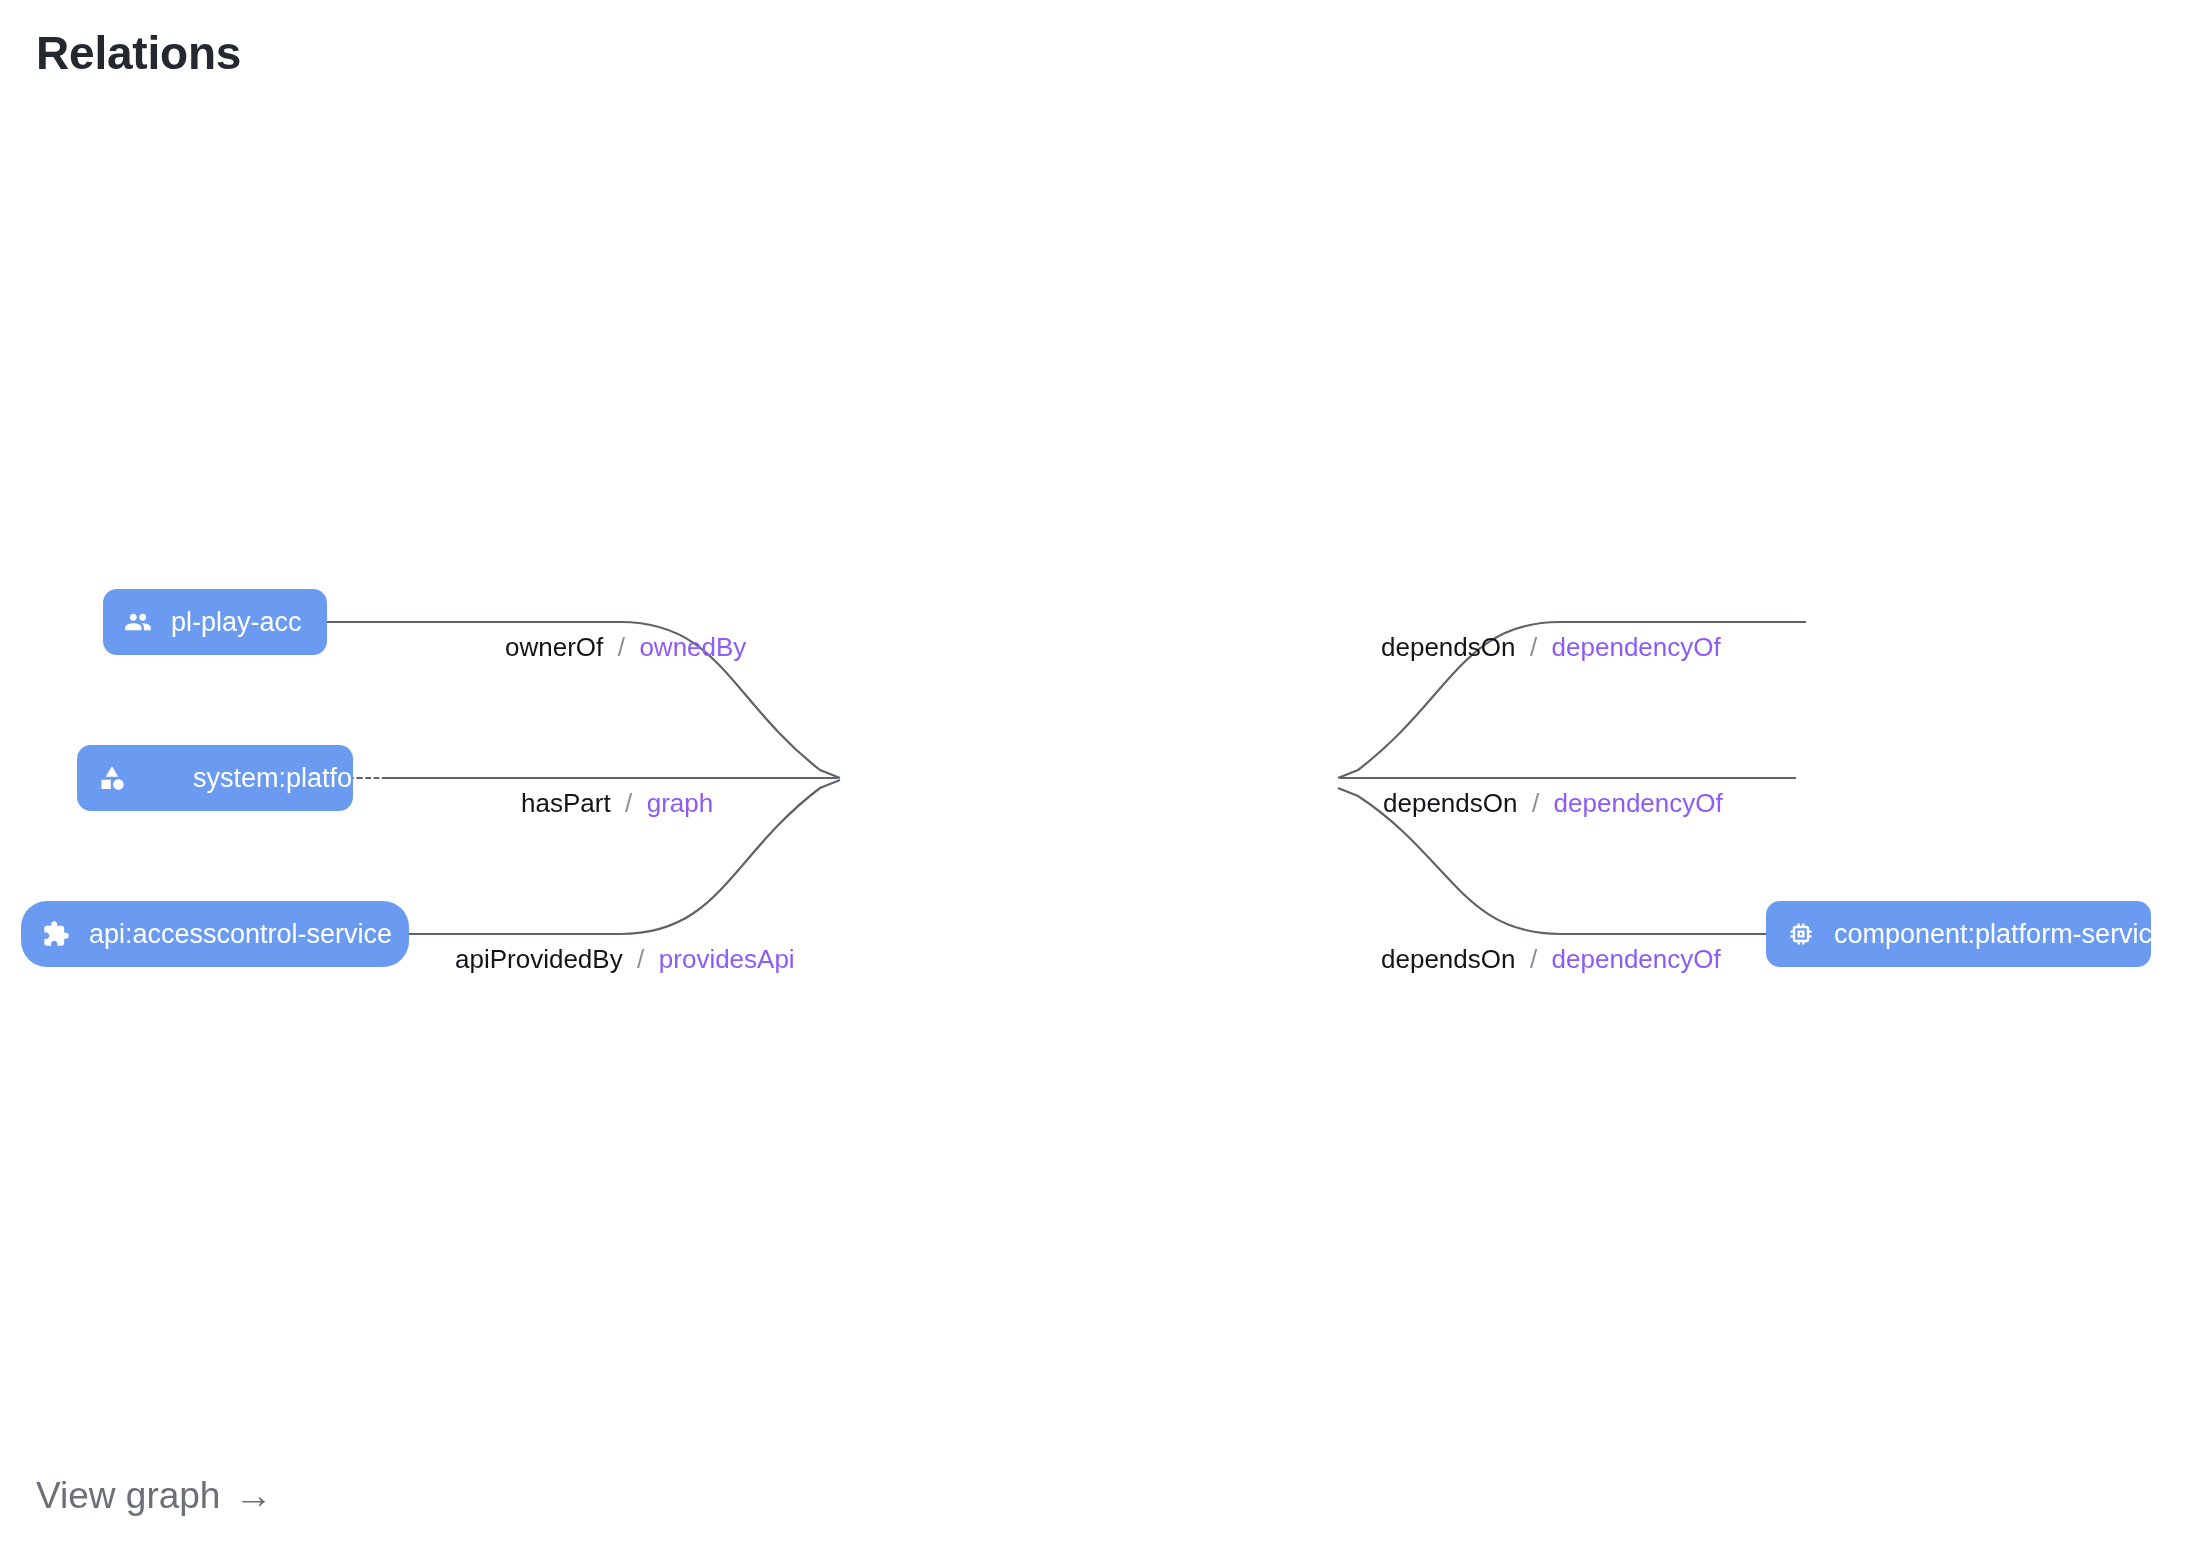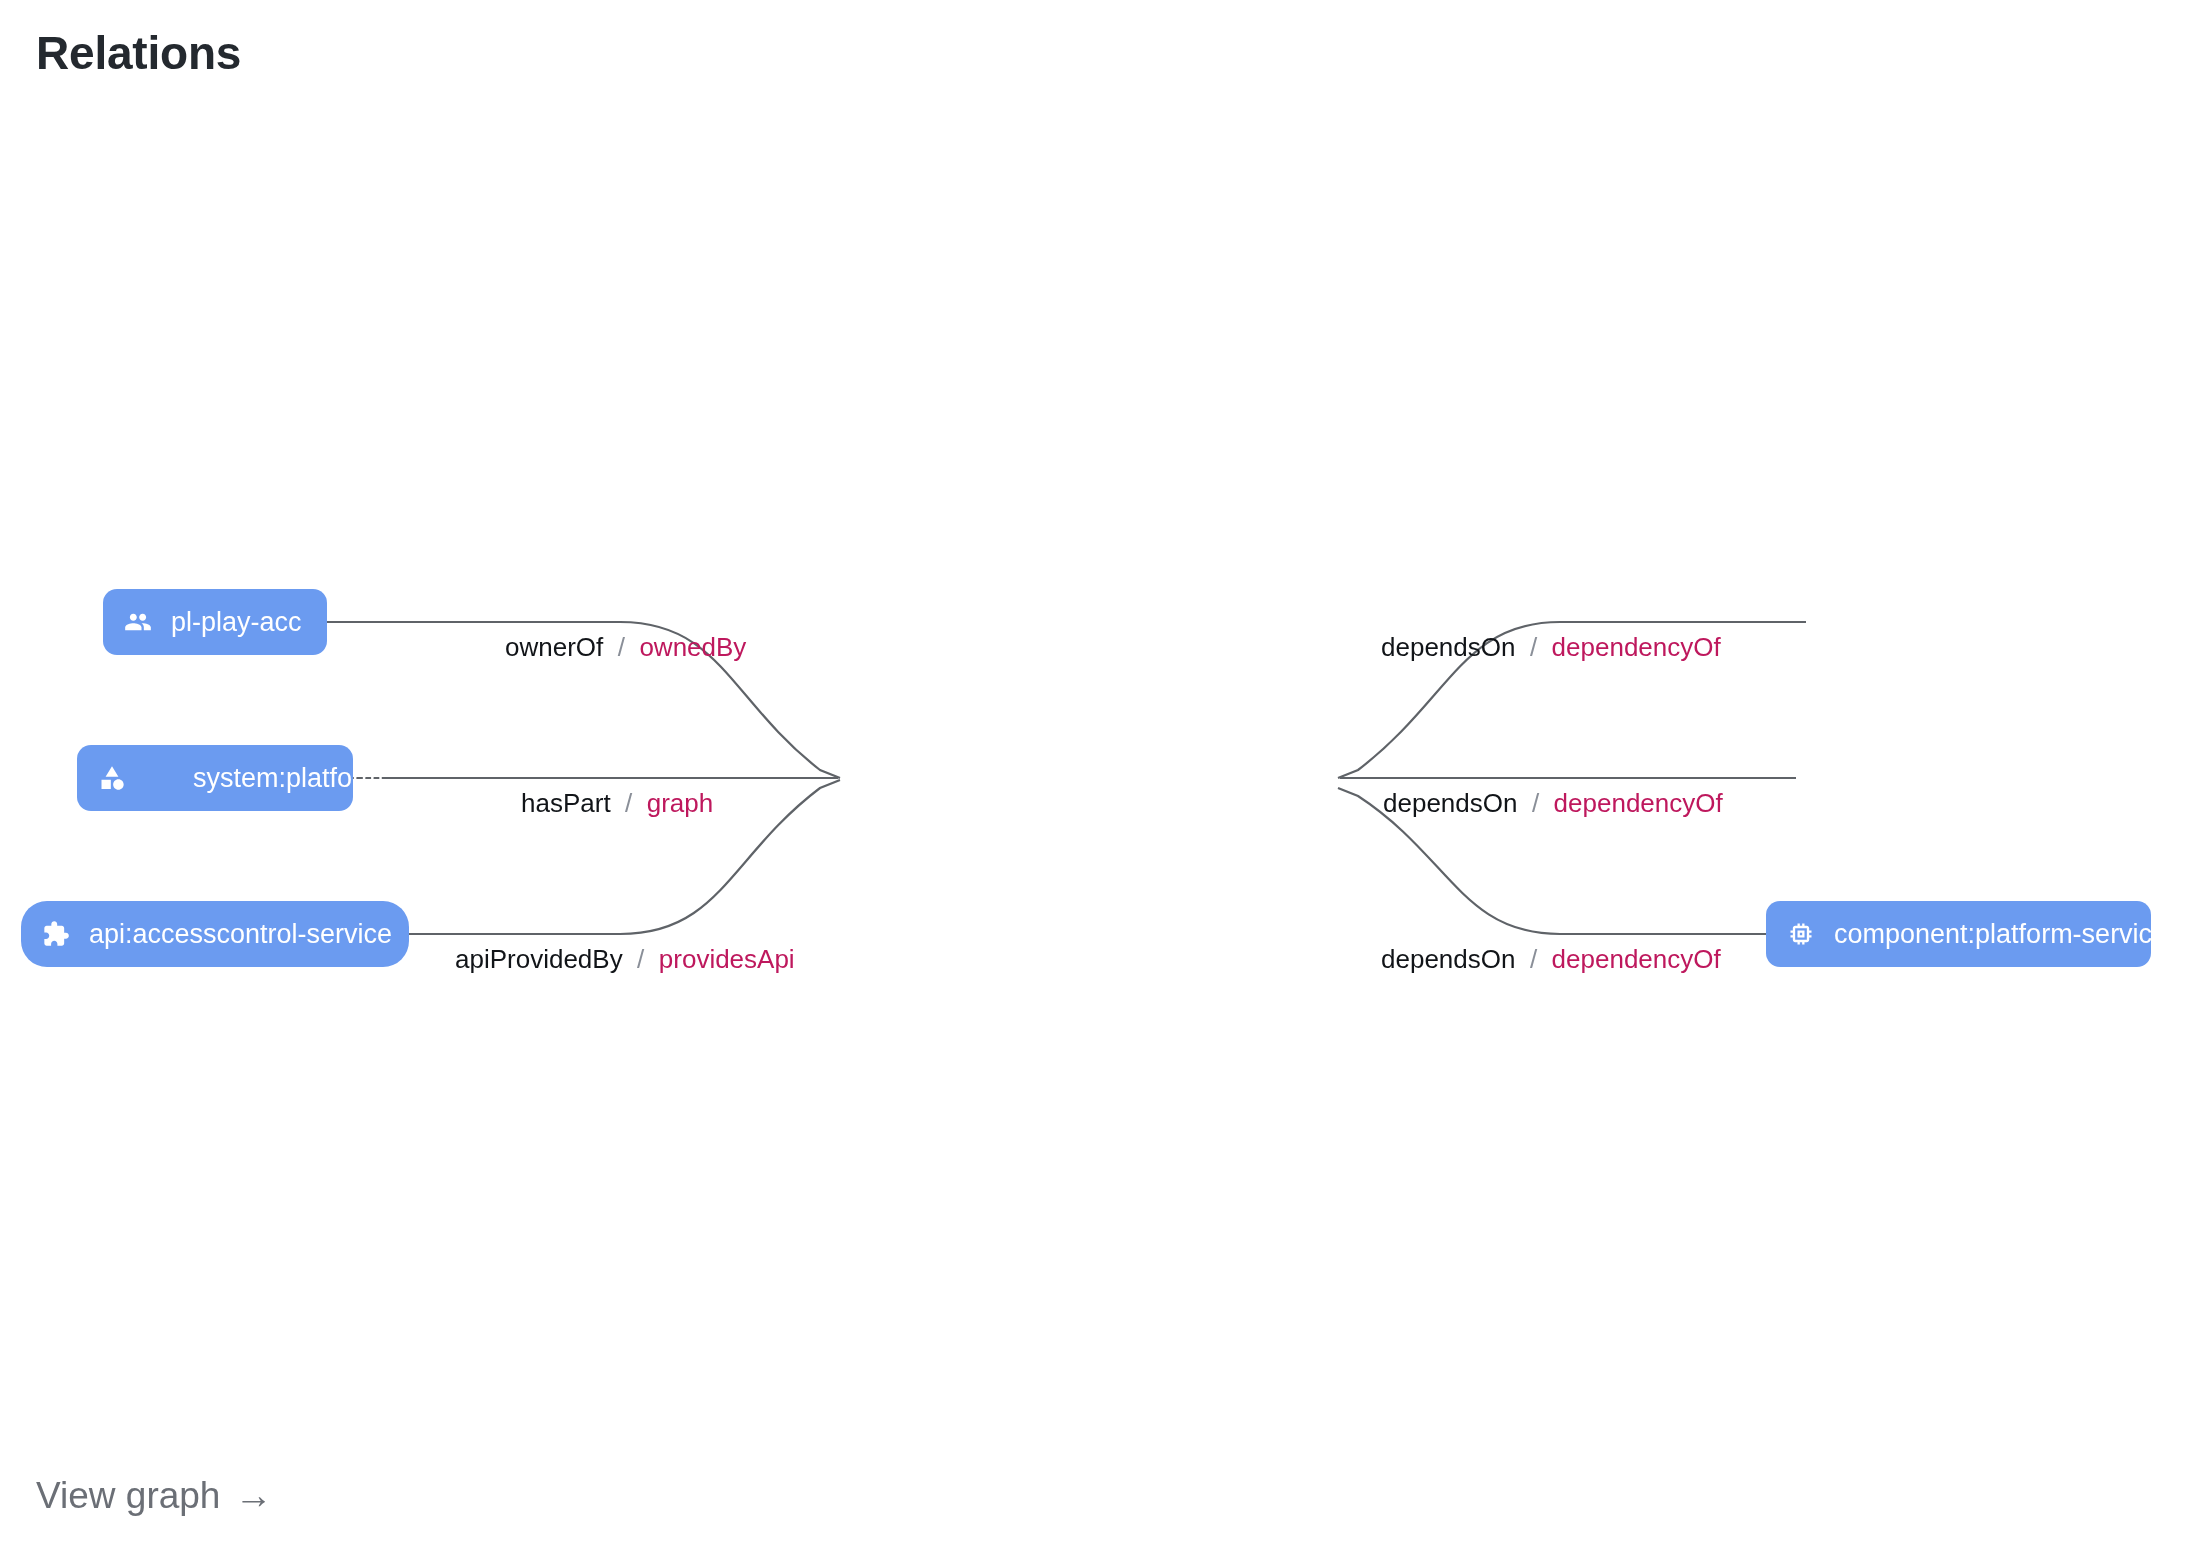--- a/index.html
+++ b/index.html
@@ -91,21 +91,21 @@
 
   .edge-label {
     position: absolute;
     font-size: 26px;
     line-height: 1;
     white-space: nowrap;
     color: #111418;
   }
   .edge-label .fwd { color: #111418; }
   .edge-label .sep { color: #8a8f98; }
-  .edge-label .rev { color: #be185d; }
+  .edge-label .rev { color: #8b5cf6; }
 
   #view-graph-link {
     position: absolute;
     left: 36px;
     top: 1476px;
     font-size: 37px;
     font-weight: 400;
     color: #6b6f76;
     display: flex;
     align-items: center;

